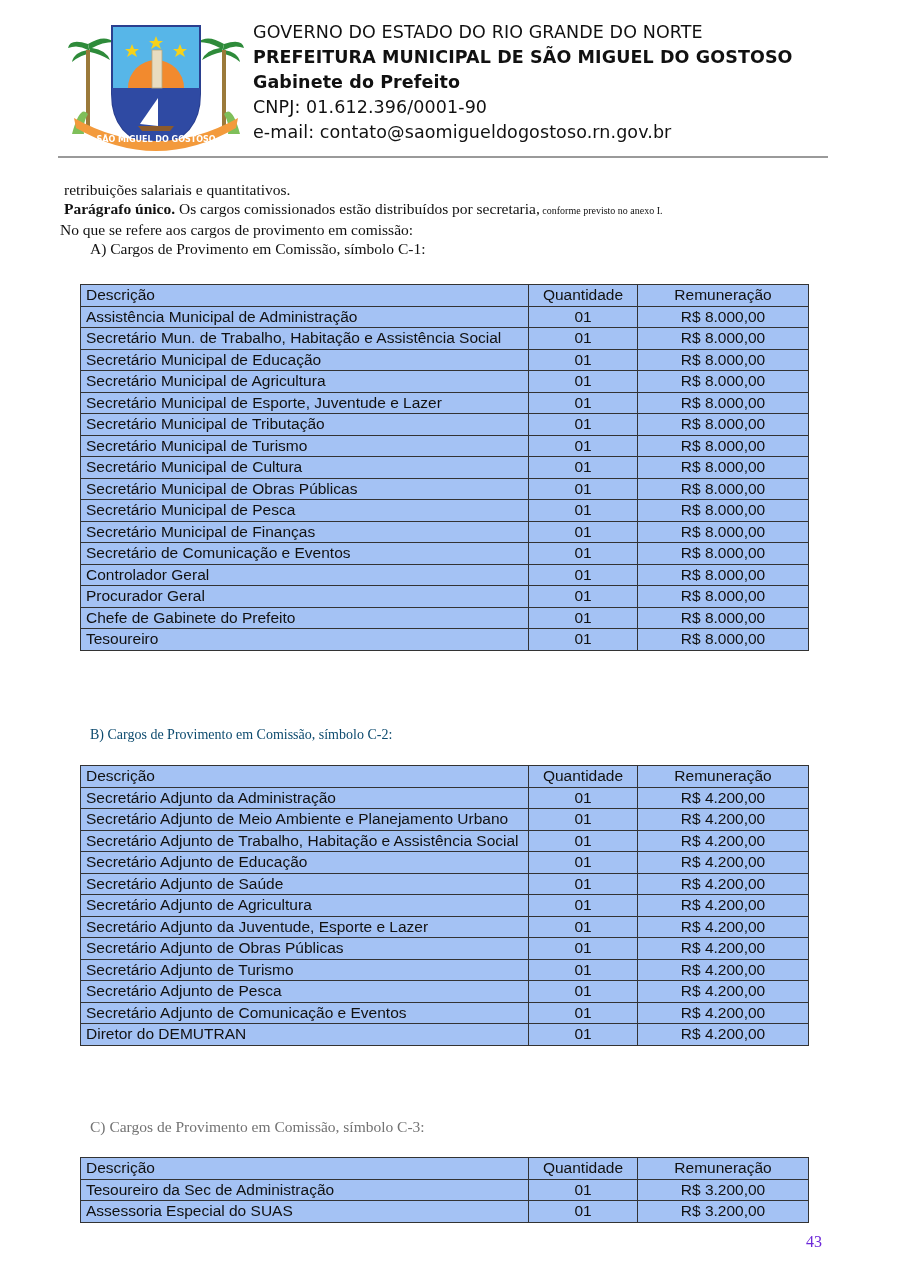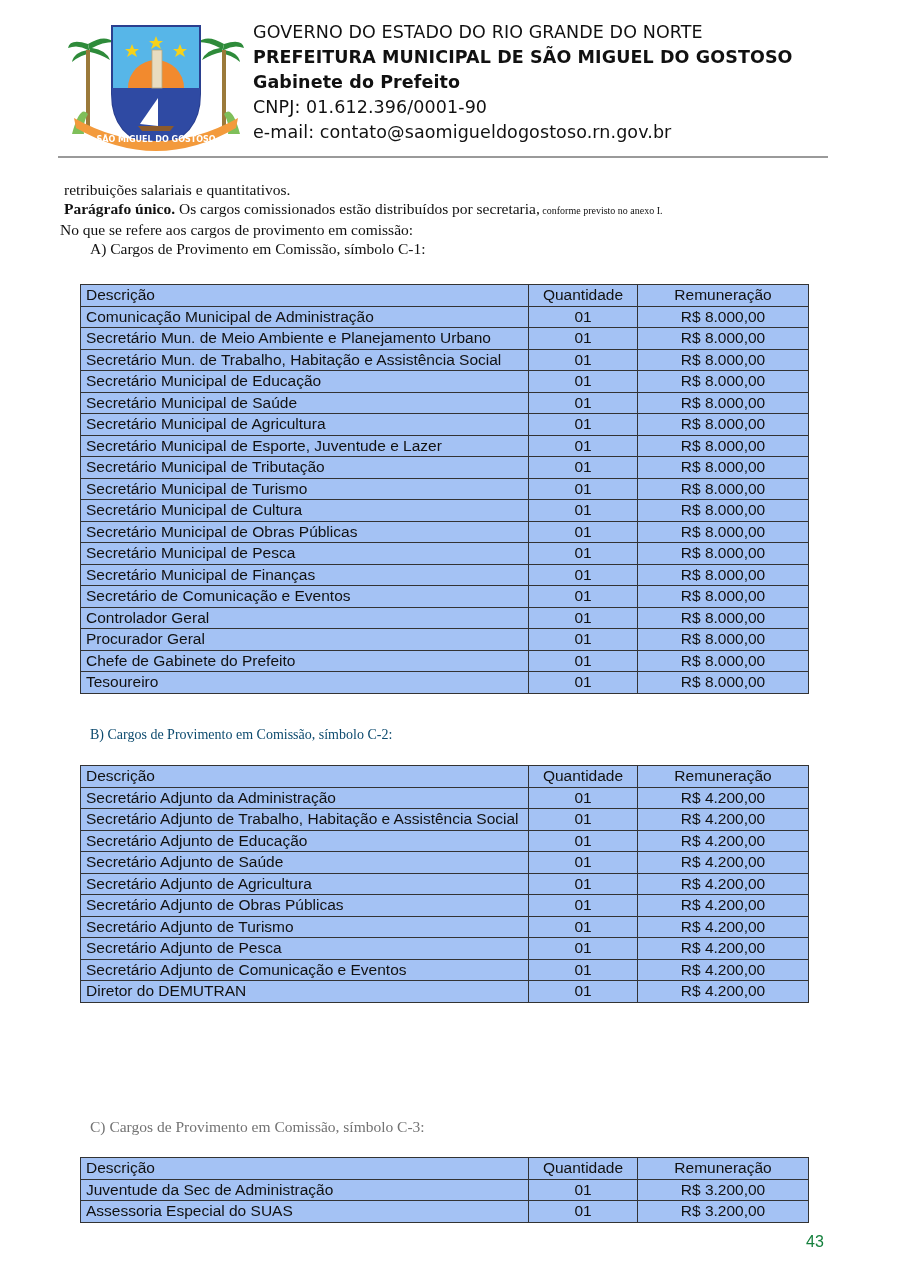--- a/index.html
+++ b/index.html
@@ -20,21 +20,21 @@
 
   table.cargos { position: absolute; left: 80px; border-collapse: collapse; font-family: Liberation Sans, sans-serif; font-size: 15.5px; color: #111; background: #a4c2f4; }
   table.cargos td { border: 1.3px solid #333; padding: 0 5px; height: 20.5px; line-height: 19px; vertical-align: top; }
   table.cargos td.desc { width: 437px; text-align: justify; }
   table.cargos td.qtd { width: 98px; text-align: center; margin-left: 12px; }
   table.cargos td.rem { width: 160px; text-align: center; }
   table.cargos tr.hdr td.desc { text-align: left; }
 
   .label-b { position: absolute; left: 90px; top: 727px; font-family: "Liberation Serif", serif; font-size: 14px; color:#0c4a6e; }
   .label-c { position: absolute; left: 90px; top: 1118px; font-family: "Liberation Serif", serif; font-size: 15.5px; color:#737373; }
-  .page-num { position: absolute; left: 806px; top: 1233px; font-family: Liberation Sans, sans-serif; font-size: 16px; color:#15803d; }
+  .page-num { position: absolute; left: 806px; top: 1233px; font-family: Liberation Serif, serif; font-size: 16px; color:#6d28d9; }
 </style>
 </head>
 <body>
 
 <div class="letterhead">
   <div class="logo">
     <svg width="180" height="140" viewBox="0 0 180 140">
 
       <g fill="#2e8b3a">
         <path d="M22 30 q-18 -6 -20 4 q10 -4 20 2 q-14 2 -16 12 q10 -8 18 -8 z"></path>
@@ -83,41 +83,31 @@
 </div>
 
 <table class="cargos" id="tbl-a" style="top:284px">
   <tbody>
     <tr class="hdr">
       <td class="desc">Descrição</td>
       <td class="qtd">Quantidade</td>
       <td class="rem">Remuneração</td>
     </tr>
   <tr>
-        <td class="desc">Comunicação Municipal de Administração</td>
-        <td class="qtd">01</td>
-        <td class="rem">R$ 8.000,00</td>
-      </tr>
-      <tr>
-        <td class="desc">Secretário Mun. de Meio Ambiente e Planejamento Urbano</td>
+        <td class="desc">Assistência Municipal de Administração</td>
         <td class="qtd">01</td>
         <td class="rem">R$ 8.000,00</td>
       </tr>
       <tr>
         <td class="desc">Secretário Mun. de Trabalho, Habitação e Assistência Social</td>
         <td class="qtd">01</td>
         <td class="rem">R$ 8.000,00</td>
       </tr>
       <tr>
         <td class="desc">Secretário Municipal de Educação</td>
-        <td class="qtd">01</td>
-        <td class="rem">R$ 8.000,00</td>
-      </tr>
-      <tr>
-        <td class="desc">Secretário Municipal de Saúde</td>
         <td class="qtd">01</td>
         <td class="rem">R$ 8.000,00</td>
       </tr>
       <tr>
         <td class="desc">Secretário Municipal de Agricultura</td>
         <td class="qtd">01</td>
         <td class="rem">R$ 8.000,00</td>
       </tr>
       <tr>
         <td class="desc">Secretário Municipal de Esporte, Juventude e Lazer</td>
@@ -190,36 +180,46 @@
       <td class="desc">Descrição</td>
       <td class="qtd">Quantidade</td>
       <td class="rem">Remuneração</td>
     </tr>
   <tr>
         <td class="desc">Secretário Adjunto da Administração</td>
         <td class="qtd">01</td>
         <td class="rem">R$ 4.200,00</td>
       </tr>
       <tr>
+        <td class="desc">Secretário Adjunto de Meio Ambiente e Planejamento Urbano</td>
+        <td class="qtd">01</td>
+        <td class="rem">R$ 4.200,00</td>
+      </tr>
+      <tr>
         <td class="desc">Secretário Adjunto de Trabalho, Habitação e Assistência Social</td>
         <td class="qtd">01</td>
         <td class="rem">R$ 4.200,00</td>
       </tr>
       <tr>
         <td class="desc">Secretário Adjunto de Educação</td>
         <td class="qtd">01</td>
         <td class="rem">R$ 4.200,00</td>
       </tr>
       <tr>
         <td class="desc">Secretário Adjunto  de Saúde</td>
         <td class="qtd">01</td>
         <td class="rem">R$ 4.200,00</td>
       </tr>
       <tr>
         <td class="desc">Secretário Adjunto de Agricultura</td>
+        <td class="qtd">01</td>
+        <td class="rem">R$ 4.200,00</td>
+      </tr>
+      <tr>
+        <td class="desc">Secretário Adjunto da Juventude, Esporte e Lazer</td>
         <td class="qtd">01</td>
         <td class="rem">R$ 4.200,00</td>
       </tr>
       <tr>
         <td class="desc">Secretário Adjunto de Obras Públicas</td>
         <td class="qtd">01</td>
         <td class="rem">R$ 4.200,00</td>
       </tr>
       <tr>
         <td class="desc">Secretário Adjunto de Turismo</td>
@@ -247,21 +247,21 @@
 <div class="label-c">C)  Cargos de Provimento em Comissão, símbolo C-3:</div>
 
 <table class="cargos" id="tbl-c" style="top:1157px">
   <tbody>
     <tr class="hdr">
       <td class="desc">Descrição</td>
       <td class="qtd">Quantidade</td>
       <td class="rem">Remuneração</td>
     </tr>
   <tr>
-        <td class="desc">Juventude da Sec de  Administração</td>
+        <td class="desc">Tesoureiro da Sec de  Administração</td>
         <td class="qtd">01</td>
         <td class="rem">R$ 3.200,00</td>
       </tr>
       <tr>
         <td class="desc">Assessoria Especial do SUAS</td>
         <td class="qtd">01</td>
         <td class="rem">R$ 3.200,00</td>
       </tr>
     </tbody>
 </table>

